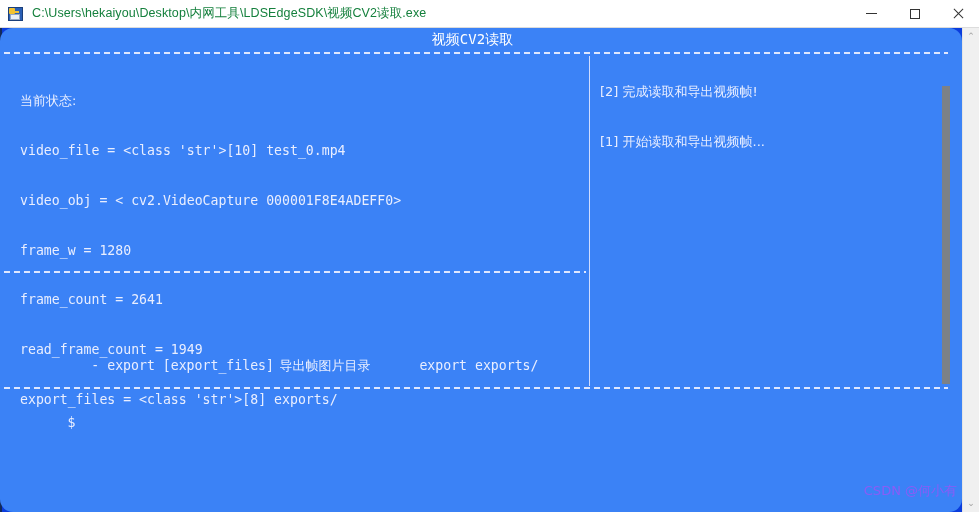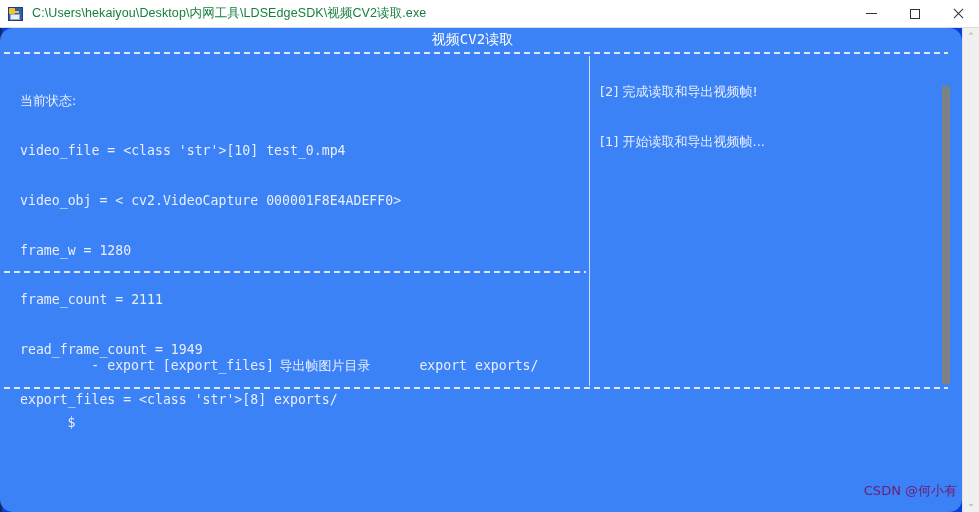--- a/index.html
+++ b/index.html
@@ -257,21 +257,21 @@
   }
   .ws-up   { top: 0; }
   .ws-down { bottom: 0; }
 
   
   .watermark {
     position: absolute;
     right: 22px;
     bottom: 12px;
     font-size: 13px;
-    color: #701a75;
+    color: #8b5cf6;
     font-family: "DejaVu Sans", "Liberation Sans", sans-serif;
     white-space: nowrap;
     user-select: none;
   }
 
   .cursor-block {
     display: inline-block;
     width: 7px;
     height: 13px;
     vertical-align: -2px;
@@ -313,21 +313,21 @@
       <div class="rule rule-top"></div>
       <div class="rule rule-mid"></div>
       <div class="rule rule-bottom"></div>
       <div class="vdivider"></div>
 
       <div class="pane pane-left-status">
         <div class="cjk">当前状态:</div>
         <div>video_file = &lt;class 'str'&gt;[10] test_0.mp4</div>
         <div>video_obj = &lt; cv2.VideoCapture 000001F8E4ADEFF0&gt;</div>
         <div>frame_w = 1280</div>
-        <div>frame_count = 2111</div>
+        <div>frame_count = 2641</div>
         <div>read_frame_count = 1949</div>
         <div>export_files = &lt;class 'str'&gt;[8] exports/</div>
       </div>
 
       <div class="pane pane-left-help">
 
 
         <div class="helprow">
           <span class="col-cmd"> - export [export_files]</span><span class="col-desc cjk">导出帧图片目录</span><span class="col-ex">export exports/</span>
         </div>

